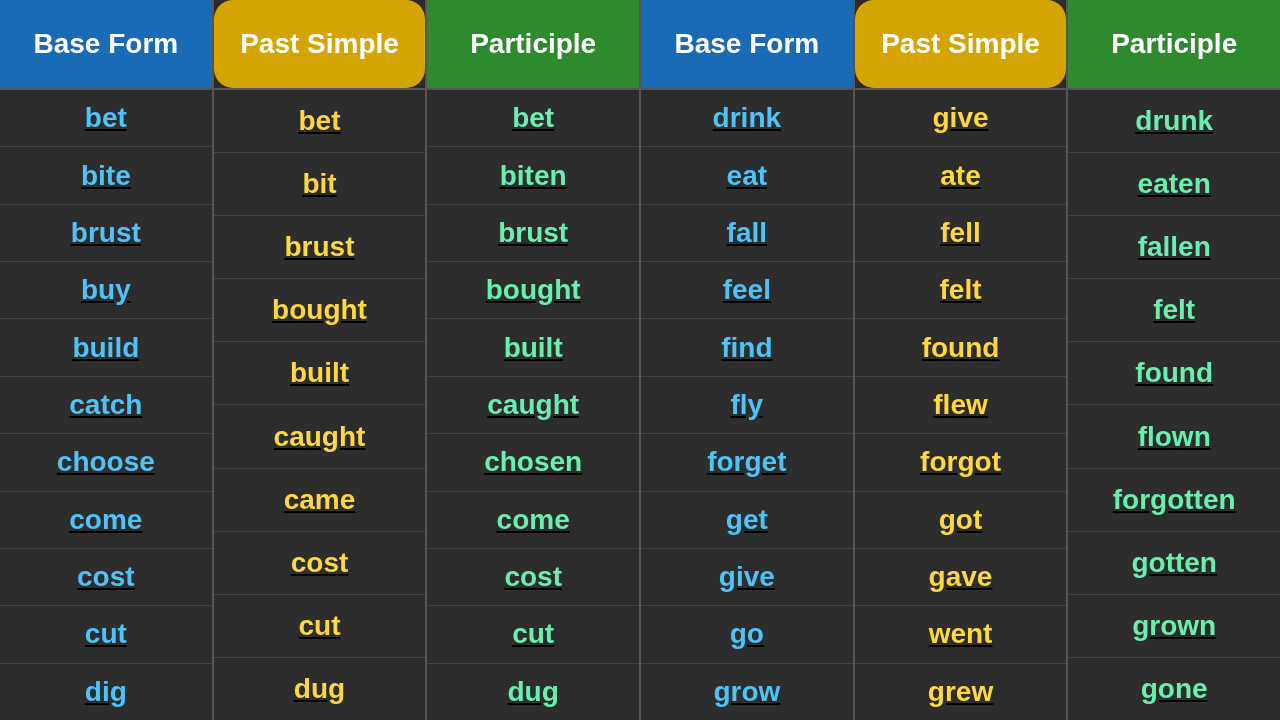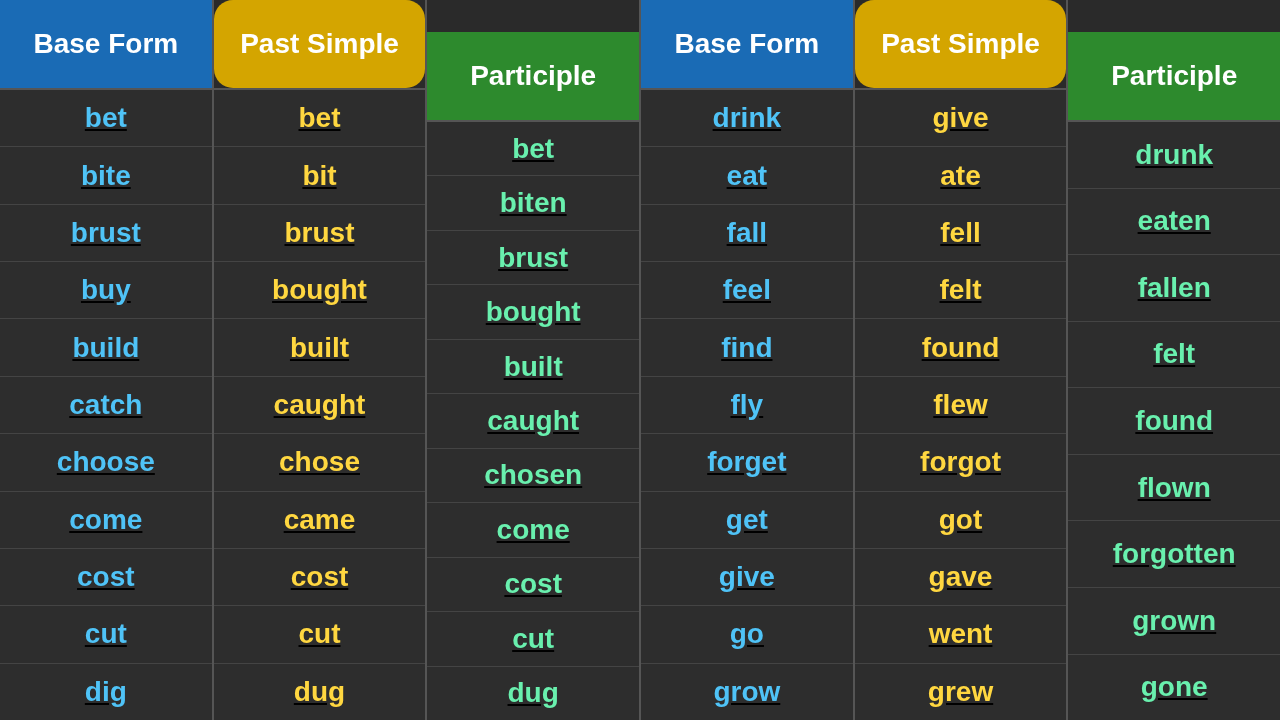--- a/index.html
+++ b/index.html
@@ -30,21 +30,21 @@
       justify-content: center;
       height: 88px;
       font-size: 28px;
       font-weight: bold;
       color: white;
       text-align: center;
       flex-shrink: 0;
     }
     .col-header.blue { background: #1a6bb5; }
     .col-header.yellow { background: #d4a500; border-radius: 19px; }
-    .col-header.green { background: #2d8a2d; margin-top: 32px; }
+    .col-header.green { background: #2d8a2d; }
 
     .col-body {
       flex: 1;
       display: flex;
       flex-direction: column;
       background: #2d2d2d;
       border-top: 2px solid #555;
       text-decoration: underline;
     }
     .cell {
@@ -86,21 +86,20 @@
     </div>
     <div class="col">
       <div class="col-header yellow">Past Simple</div>
       <div class="col-body">
         <div class="cell yellow-text">bet</div>
         <div class="cell yellow-text">bit</div>
         <div class="cell yellow-text">brust</div>
         <div class="cell yellow-text">bought</div>
         <div class="cell yellow-text">built</div>
         <div class="cell yellow-text">caught</div>
-        <div class="cell yellow-text">chose</div>
         <div class="cell yellow-text">came</div>
         <div class="cell yellow-text">cost</div>
         <div class="cell yellow-text">cut</div>
         <div class="cell yellow-text">dug</div>
       </div>
     </div>
     <div class="col">
       <div class="col-header green">Participle</div>
       <div class="col-body">
         <div class="cell green-text">bet</div>
@@ -151,17 +150,18 @@
     <div class="col">
       <div class="col-header green">Participle</div>
       <div class="col-body">
         <div class="cell green-text">drunk</div>
         <div class="cell green-text">eaten</div>
         <div class="cell green-text">fallen</div>
         <div class="cell green-text">felt</div>
         <div class="cell green-text">found</div>
         <div class="cell green-text">flown</div>
         <div class="cell green-text">forgotten</div>
+        <div class="cell green-text">gotten</div>
         <div class="cell green-text">grown</div>
         <div class="cell green-text">gone</div>
       </div>
     </div>
   </div>
 
 </body></html>

